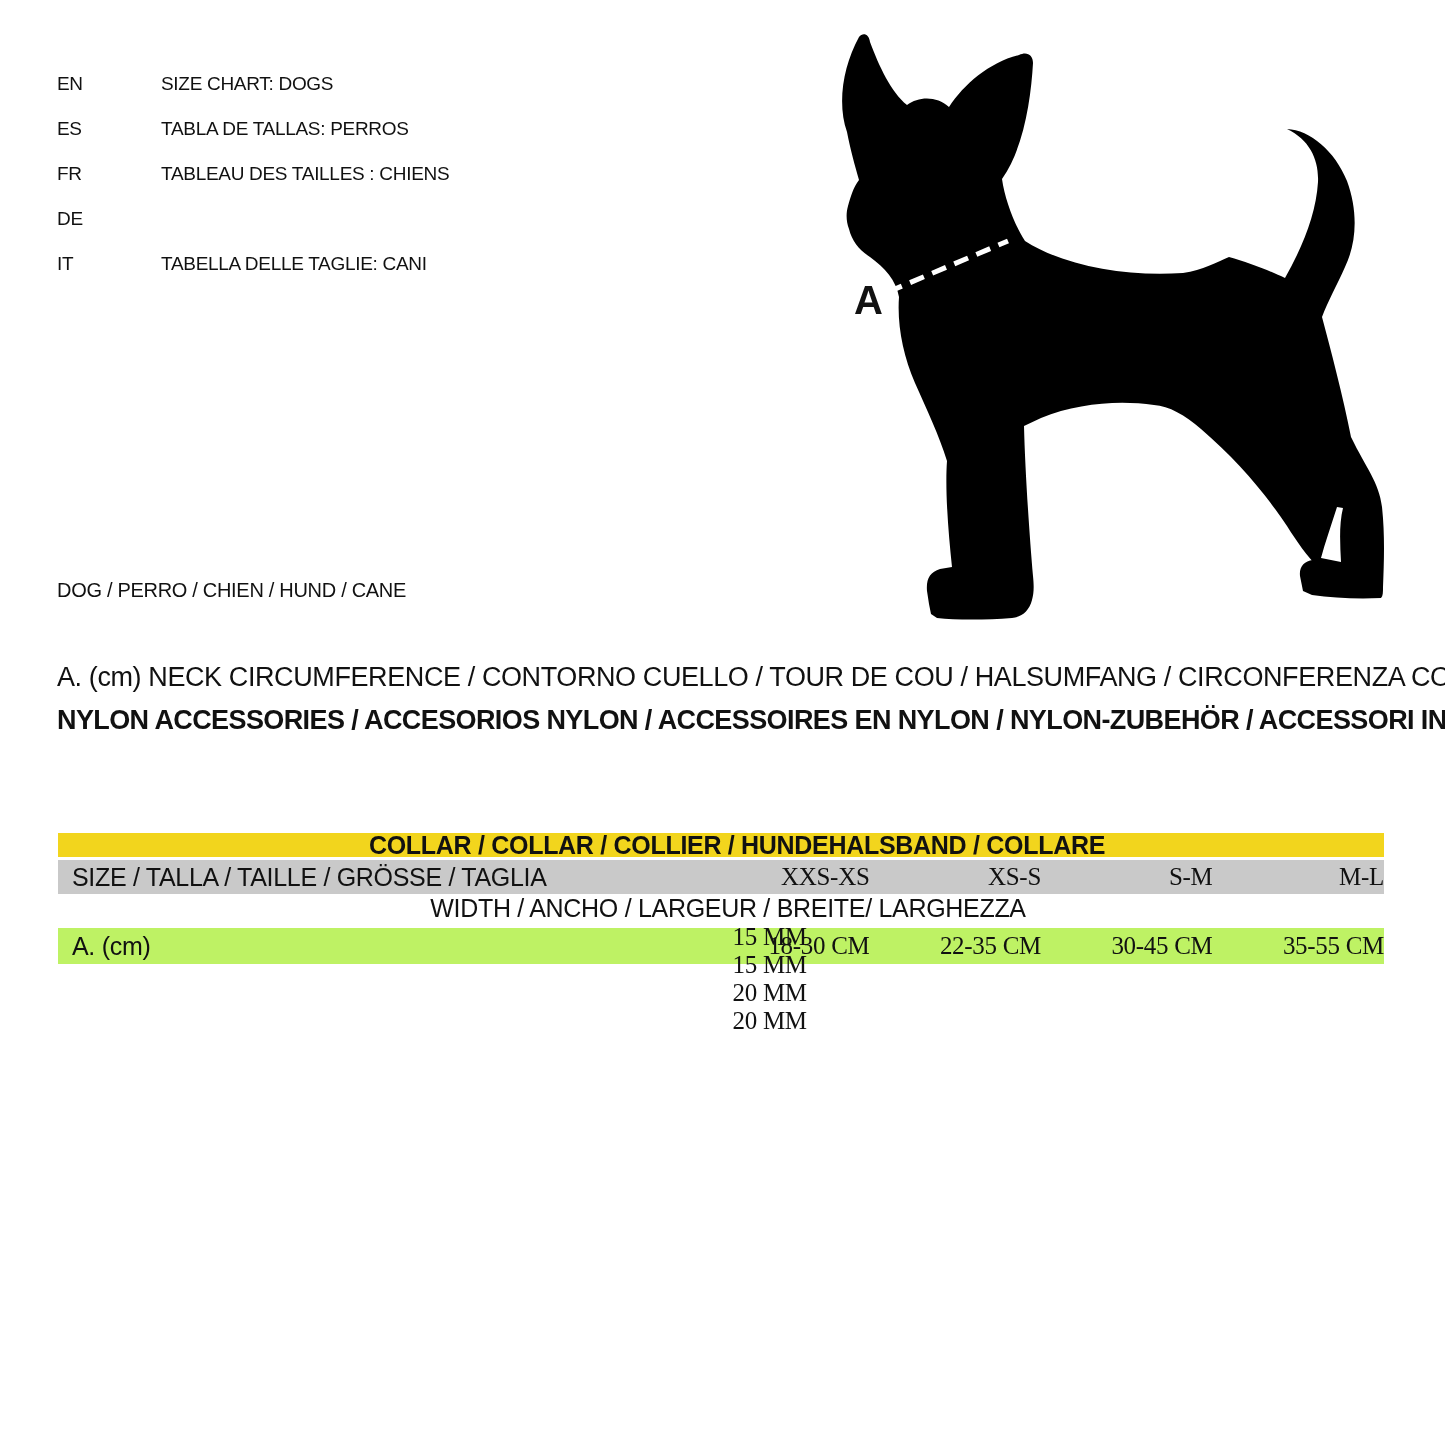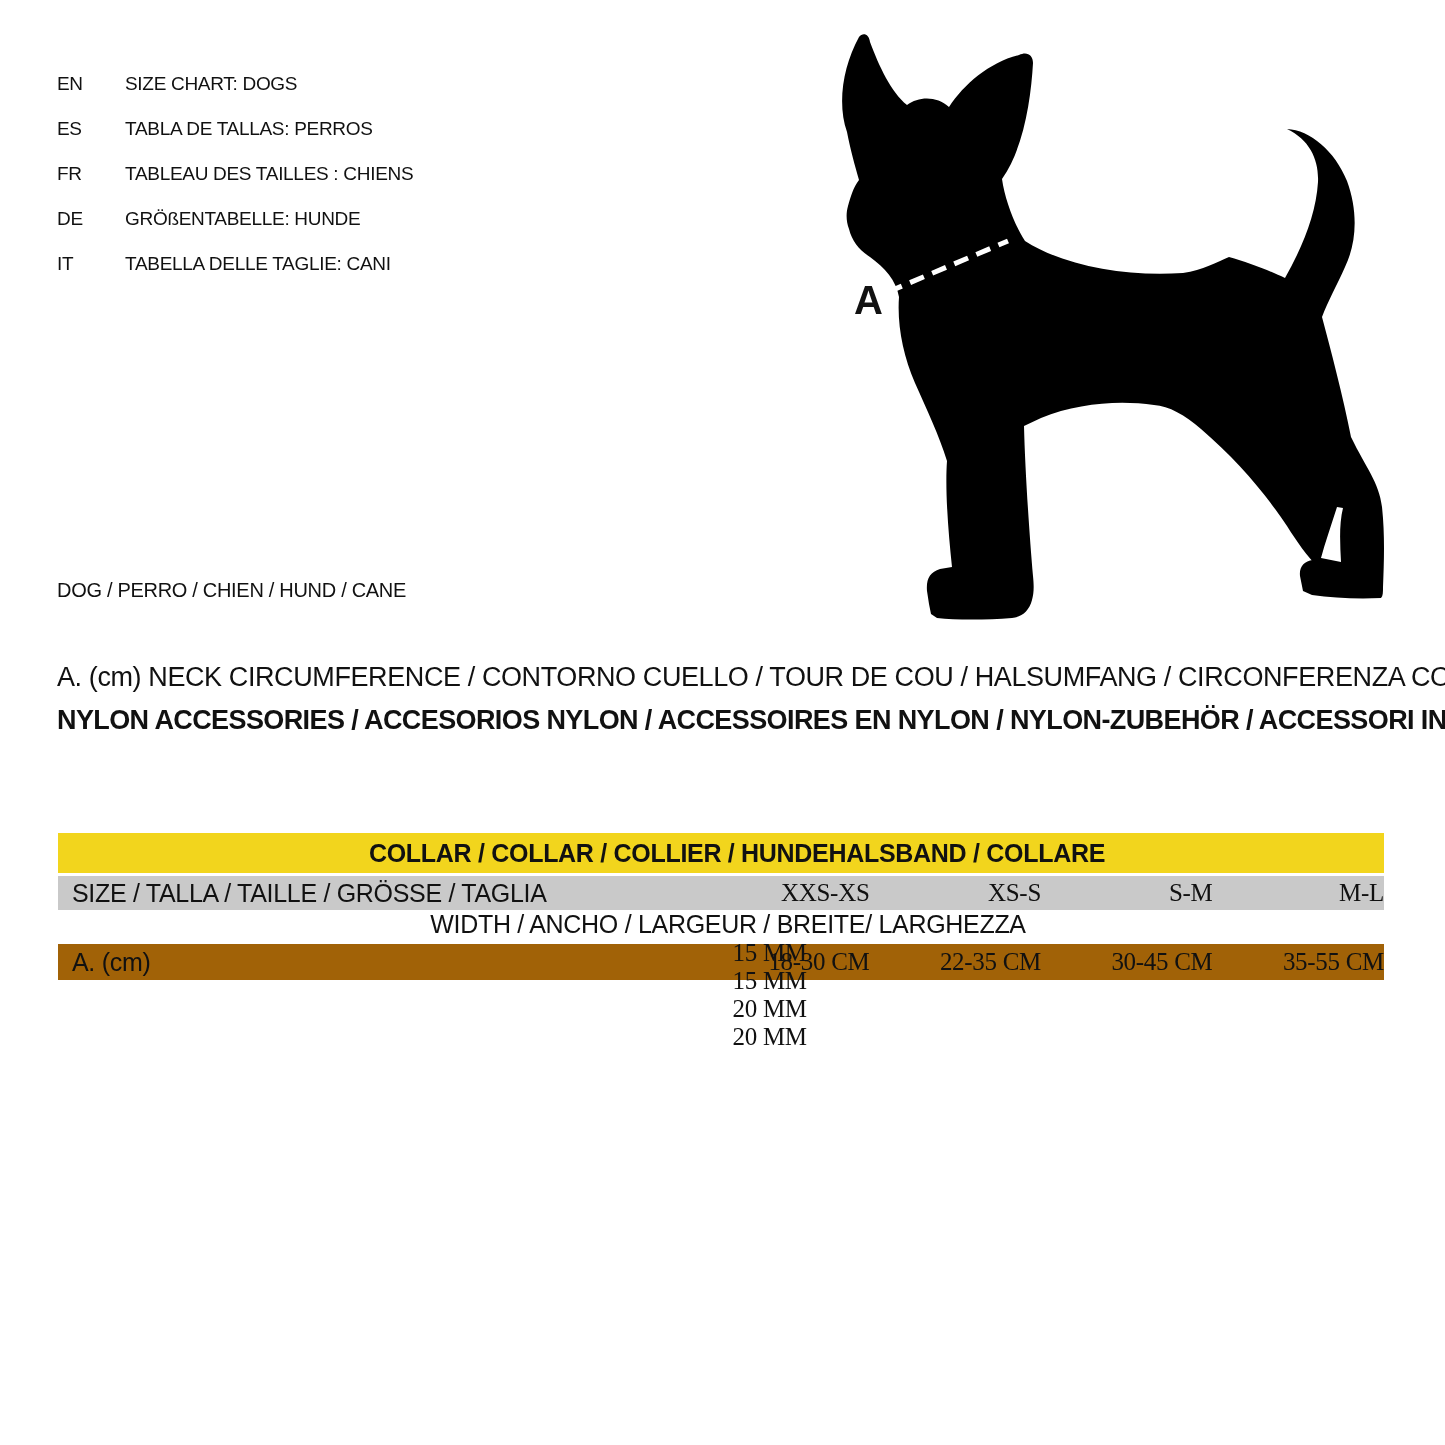--- a/index.html
+++ b/index.html
@@ -3,38 +3,38 @@
 <meta charset="utf-8">
 <style>
   html,body{margin:0;padding:0;}
   body{
     width:1445px;height:1445px;position:relative;background:#ffffff;
     font-family:"Liberation Sans", sans-serif;color:#111;overflow:hidden;
   }
   .langs{position:absolute;left:57px;top:50px;}
   .lang-row{display:flex;height:45px;align-items:flex-end;font-size:19px;letter-spacing:-0.3px;}
   .lang-code{width:68px;flex:none;}
-  .lang-label{white-space:nowrap;}
+  .lang-label{white-space:nowrap;margin-left:36px;}
   svg.dog{position:absolute;left:838px;top:30px;width:560px;height:600px;}
   .dog-body{fill:#000;}
   .dog-wedge{fill:#fff;}
   .neck-dash{stroke:#fff;stroke-width:5;stroke-dasharray:15 9;fill:none;}
   .a-label{font-family:"Liberation Sans", sans-serif;font-weight:bold;font-size:40px;fill:#111;}
   .caption{position:absolute;left:57px;top:580px;font-size:20px;line-height:1;letter-spacing:-0.3px;white-space:nowrap;}
   .note-a{position:absolute;left:57px;top:664px;font-size:27px;line-height:1;letter-spacing:-0.4px;white-space:nowrap;}
   .note-nylon{position:absolute;left:57px;top:707px;font-size:27px;line-height:1;font-weight:bold;letter-spacing:-0.6px;white-space:nowrap;}
   .size-table{position:absolute;left:58px;top:833px;width:1326px;}
   .t-title{
-    height:40px;background:#F2D51D;display:flex;align-items:center;justify-content:center;
+    height:24px;background:#F2D51D;display:flex;align-items:center;justify-content:center;
     font-weight:bold;font-size:25px;letter-spacing:-0.3px;margin-bottom:3px;padding-left:32px;
   }
   .t-row{display:flex;align-items:center;font-size:25px;letter-spacing:-0.3px;}
   .t-row-gray{background:#C9C9C9;height:34px;}
   .t-row-white{background:#FFFFFF;height:34px;flex-direction:column;}
-  .t-row-light{background:#a16207;height:36px;}
+  .t-row-light{background:#bef264;height:36px;}
   .t-label{flex:1;padding-left:14px;white-space:nowrap;}
   .t-val{width:171.5px;flex:none;text-align:right;white-space:nowrap;font-family:Liberation Serif, serif;}
 </style>
 </head>
 <body>
 
 <div class="langs">
   <div class="lang-row">
     <span class="lang-code">EN</span>
     <span class="lang-label">SIZE CHART: DOGS</span>
@@ -42,21 +42,20 @@
   <div class="lang-row">
     <span class="lang-code">ES</span>
     <span class="lang-label">TABLA DE TALLAS: PERROS</span>
   </div>
   <div class="lang-row">
     <span class="lang-code">FR</span>
     <span class="lang-label">TABLEAU DES TAILLES : CHIENS</span>
   </div>
   <div class="lang-row">
     <span class="lang-code">DE</span>
-    <span class="lang-label">GRÖßENTABELLE: HUNDE</span>
   </div>
   <div class="lang-row">
     <span class="lang-code">IT</span>
     <span class="lang-label">TABELLA DELLE TAGLIE: CANI</span>
   </div>
 </div>
 
 <svg class="dog" viewBox="0 0 560 600" aria-hidden="true">
   <path class="dog-body" d="
     M 10,176

